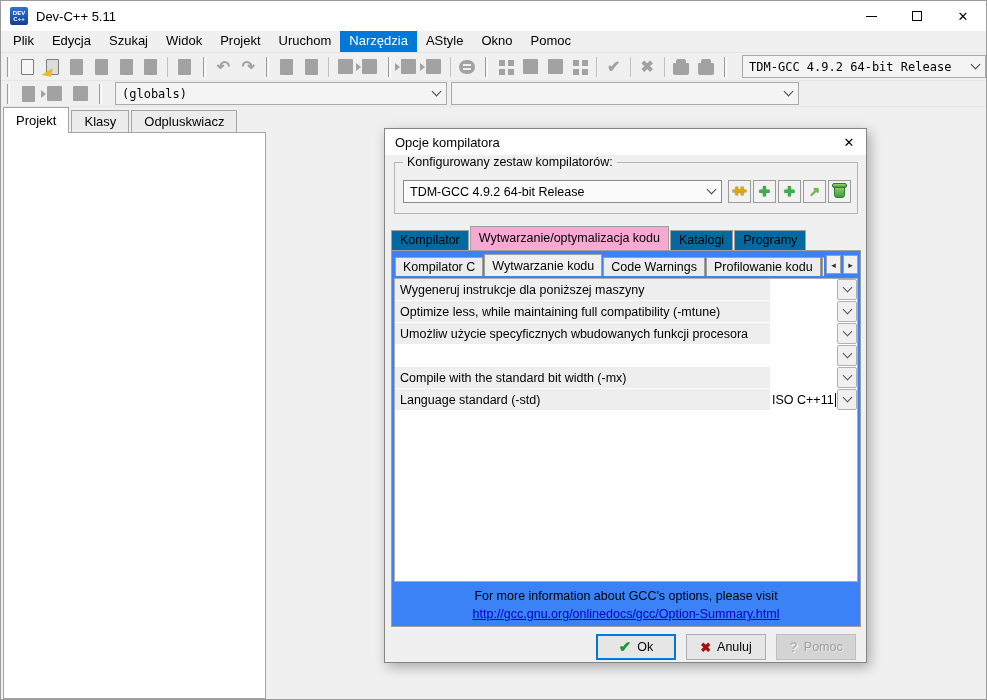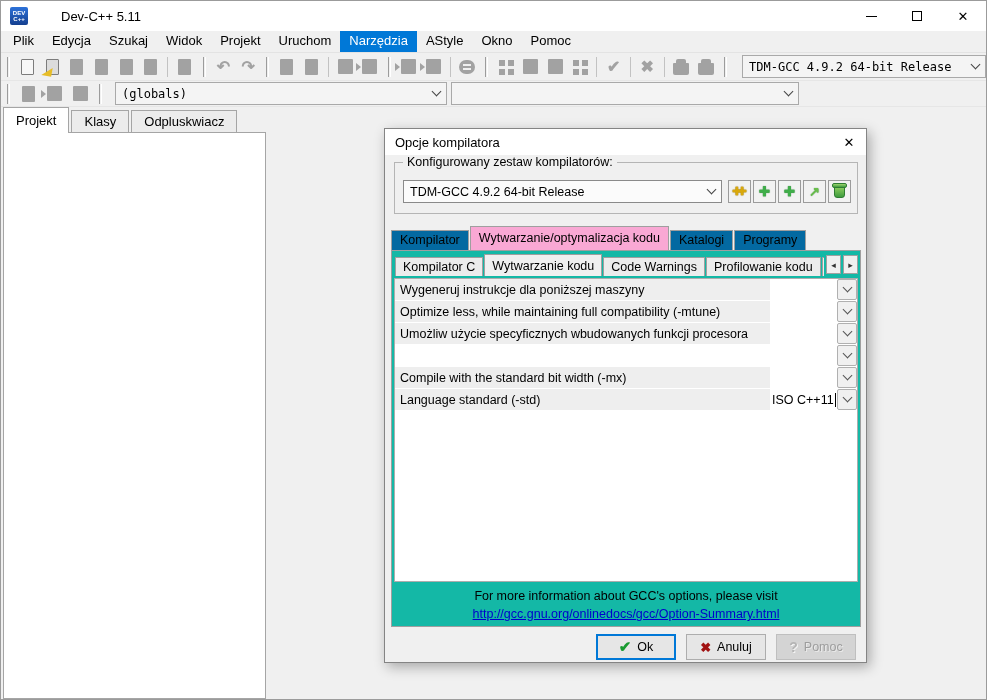--- a/index.html
+++ b/index.html
@@ -1,21 +1,21 @@
 <!DOCTYPE html>
 <html><head>
 <meta charset="utf-8">
 <style>
   * { margin:0; padding:0; box-sizing:border-box; }
   html,body { width:987px; height:700px; overflow:hidden; }
   body { font-family:"Liberation Sans", sans-serif; font-size:13px; color:#000; background:#f0f0f0; }
   .window { position:relative; width:987px; height:700px; background:#f0f0f0; border:1px solid #9b9b9b; }
 
   
-  .titlebar { height:30px; background:#ffffff; display:flex; align-items:center; padding-left:9px;gap:25px; }
+  .titlebar { height:30px; background:#ffffff; display:flex; align-items:center; padding-left:9px; }
   .appicon { width:18px; height:18px; background:linear-gradient(#2d72d9,#143f8f); border-radius:2px;
              display:flex; flex-direction:column; align-items:center; justify-content:center;
              color:#fff; font-size:6px; font-weight:bold; line-height:6px; margin-right:8px; }
   .apptitle { font-size:13px; }
   .wincontrols { margin-left:auto; display:flex; height:30px; }
   .winbtn { width:46px; height:30px; display:flex; align-items:center; justify-content:center; }
   .min-glyph { width:11px; height:1px; background:#000; }
   .max-glyph { width:10px; height:10px; border:1px solid #000; }
   .close-glyph { font-size:13px; line-height:13px; }
 
@@ -78,21 +78,21 @@
   .plus-y { color:#d9a80b; font-size:11px; font-weight:bold; letter-spacing:-4px; padding-right:4px; text-shadow:0 0 1px #8a6a00; }
   .plus-g { color:#3fae49; font-size:13px; font-weight:bold; text-shadow:0 0 1px #1c6b24; }
   .arrow-g { color:#6abf4b; font-size:13px; font-weight:bold; text-shadow:0 0 1px #2e7d32; }
   .trash { width:11px; height:12px; background:linear-gradient(#8fcf5f,#3e9b3e); border:1px solid #2e7d32; border-radius:1px 1px 3px 3px; position:relative; }
   .trash::before { content:''; position:absolute; top:-4px; left:-3px; right:-3px; height:3px; background:linear-gradient(#9ed46e,#3e9b3e); border:1px solid #2e7d32; border-radius:2px; }
 
   .dtabs { position:absolute; left:6px; top:99px; display:flex; align-items:flex-end; height:22px; }
   .dtab { height:20px; padding:2px 8px 0 8px; background:#0369a1; border:1px solid #9f9f9f; border-bottom:none; margin-right:1px; font-size:12.5px; white-space:nowrap; }
   .dtab.active { height:24px; background:#f9a8d4; position:relative; z-index:3; padding-top:4px; }
 
-  .tabpage { position:absolute; left:6px; top:121px; width:470px; height:377px; border:1px solid #9f9f9f; background:#14b8a6; }
+  .tabpage { position:absolute; left:6px; top:121px; width:470px; height:377px; border:1px solid #9f9f9f; background:#3b82f6; }
   .subtabs { position:absolute; left:3px; top:3px; right:36px; display:flex; align-items:flex-end; height:22px; overflow:hidden; }
   .stab { height:19px; padding:2px 7px 0 7px; background:#ececec; border:1px solid #9f9f9f; border-bottom:none; margin-right:1px; font-size:12.5px; white-space:nowrap; }
   .stab.active { height:22px; background:#f0f0f0; position:relative; z-index:3; padding-top:4px; }
   .stab-scroll { position:absolute; right:2px; top:4px; display:flex; gap:2px; }
   .scrollbtn { width:15px; height:19px; border:1px solid #a0a0a0; background:#f0f0f0; display:flex; align-items:center; justify-content:center; font-size:9px; color:#333; }
 
   .optlist { position:absolute; left:2px; top:27px; width:464px; height:304px; background:#ffffff; border:1px solid #adadad; overflow:hidden; }
   .optrow { display:flex; height:21px; margin-bottom:1px; align-items:stretch; }
   .optlabel { width:375px; background:#eeeeee; font-size:12.5px; display:flex; align-items:center; padding-left:5px; }
   .optvalue { flex:1; background:#ffffff; font-size:12.5px; display:flex; align-items:center; padding-left:2px; }

